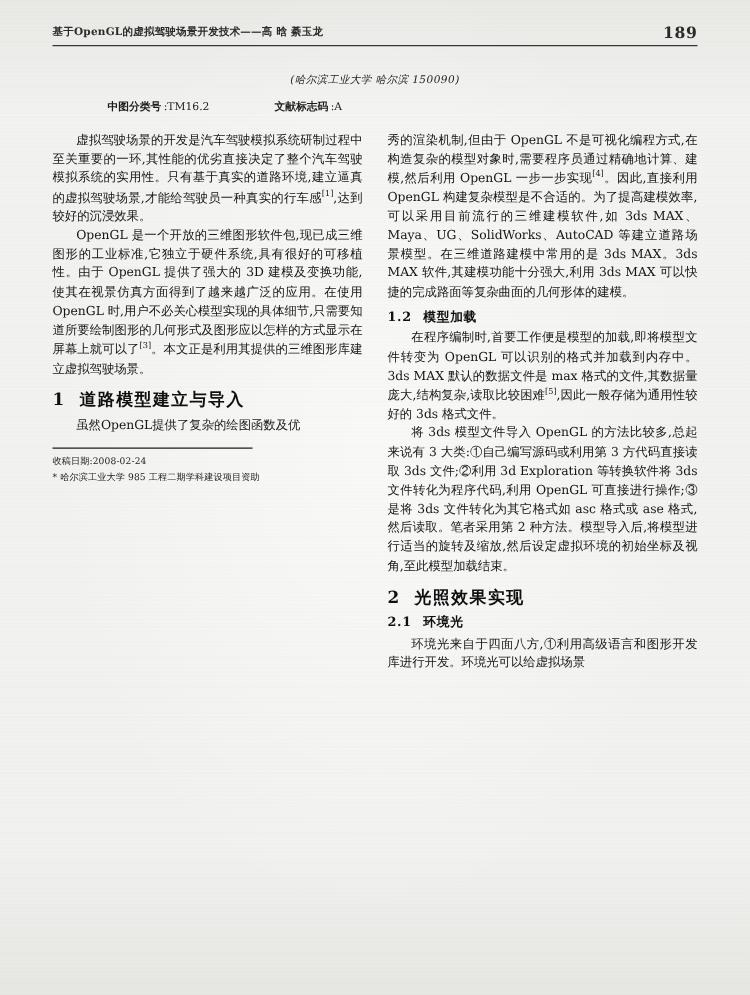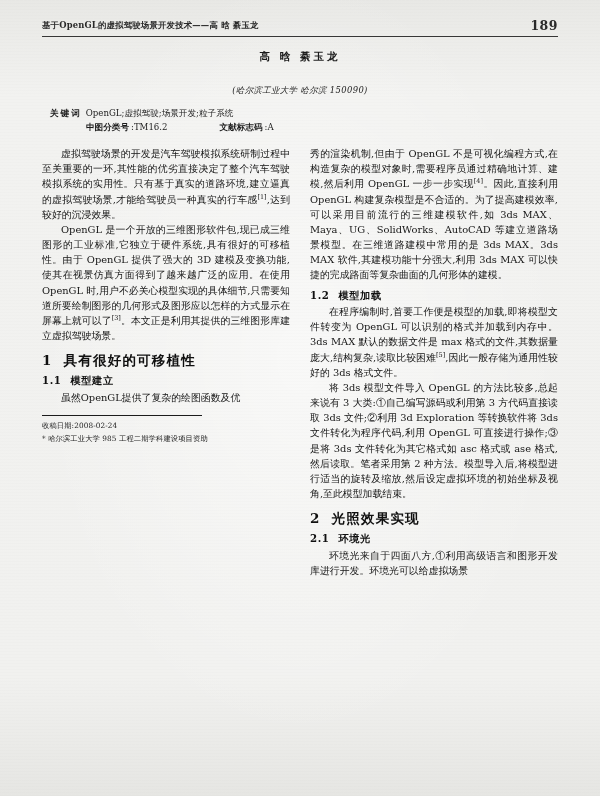--- a/index.html
+++ b/index.html
@@ -178,47 +178,40 @@
 
 <div class="page">
   <div class="content">
 
     <div class="runhead">
       <span class="runhead-title">基于OpenGL的虚拟驾驶场景开发技术——高  晗  綦玉龙</span>
       <span class="runhead-page">189</span>
     </div>
     <div class="rule-thick"></div>
 
-    <div class="authors">高  晗  綦玉龙</div>
     <div class="affil">(哈尔滨工业大学  哈尔滨 150090)</div>
 
     <div class="absblock">
-      <p class="kw">
-        <span class="lbl">关键词</span><span>OpenGL;虚拟驾驶;场景开发;粒子系统</span>
-      </p>
       <p class="cls">
         <span class="lbl-tight">中图分类号</span>:<span>TM16.2</span><span class="gap"></span><span class="lbl-tight">文献标志码</span>:<span>A</span>
       </p>
     </div>
 
     <div class="columns">
 
       <div class="col">
         <p><span>虚拟驾驶场景的开发是汽车驾驶模拟系统研制过程中至关重要的一环,其性能的优劣直接决定了整个汽车驾驶模拟系统的实用性。只有基于真实的道路环境,建立逼真的虚拟驾驶场景,才能给驾驶员一种真实的行车感</span><sup>[1]</sup><span>,达到较好的沉浸效果。</span></p>
 
 
         <p><span>OpenGL 是一个开放的三维图形软件包,现已成三维图形的工业标准,它独立于硬件系统,具有很好的可移植性。由于 OpenGL 提供了强大的 3D 建模及变换功能,使其在视景仿真方面得到了越来越广泛的应用。在使用 OpenGL 时,用户不必关心模型实现的具体细节,只需要知道所要绘制图形的几何形式及图形应以怎样的方式显示在屏幕上就可以了</span><sup>[3]</sup><span>。本文正是利用其提供的三维图形库建立虚拟驾驶场景。</span></p>
 
         <h2 class="sec">
-          <span class="num">1</span><span>具有很好的可移植性</span>
+          <span class="num">1</span><span>道路模型建立与导入</span>
         </h2>
 
-        <h3 class="sub">
-          <span class="num">1.1</span><span>模型建立</span>
-        </h3>
         <p><span>虽然OpenGL提供了复杂的绘图函数及优</span></p>
 
         <div class="footnote">
           <div class="fn-rule"></div>
           <p><span>收稿日期</span>:<span>2008-02-24</span></p>
           <p>* 哈尔滨工业大学 985 工程二期学科建设项目资助</p>
         </div>
       </div>
 
       <div class="col">

